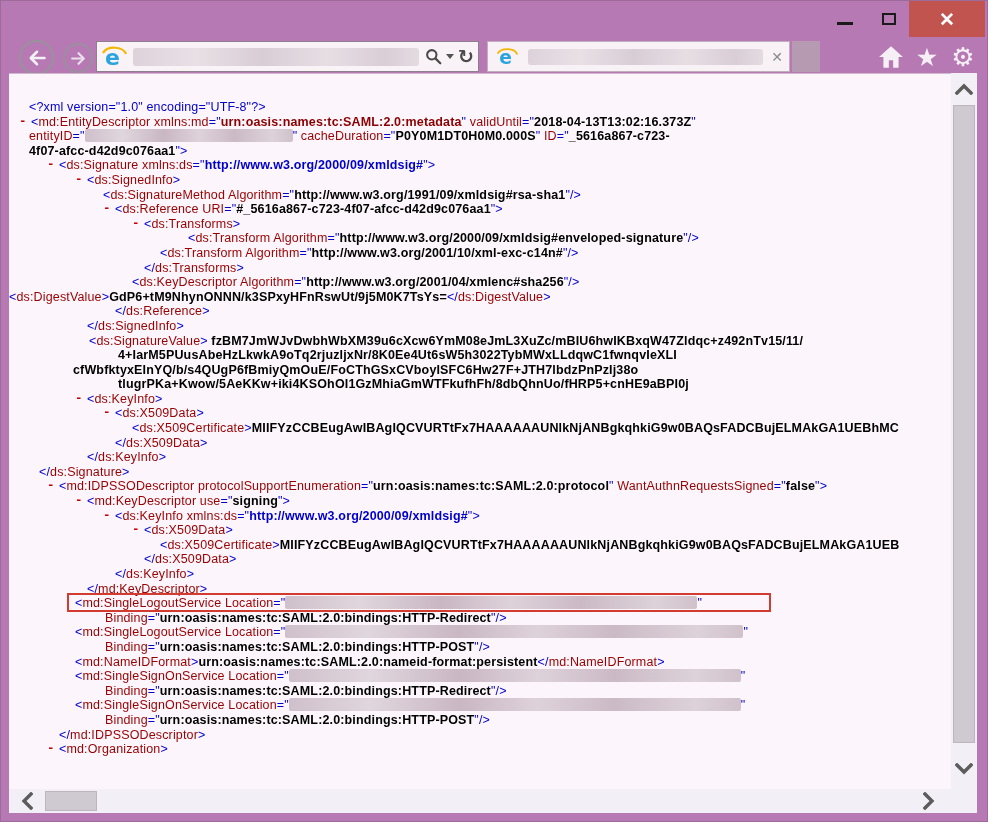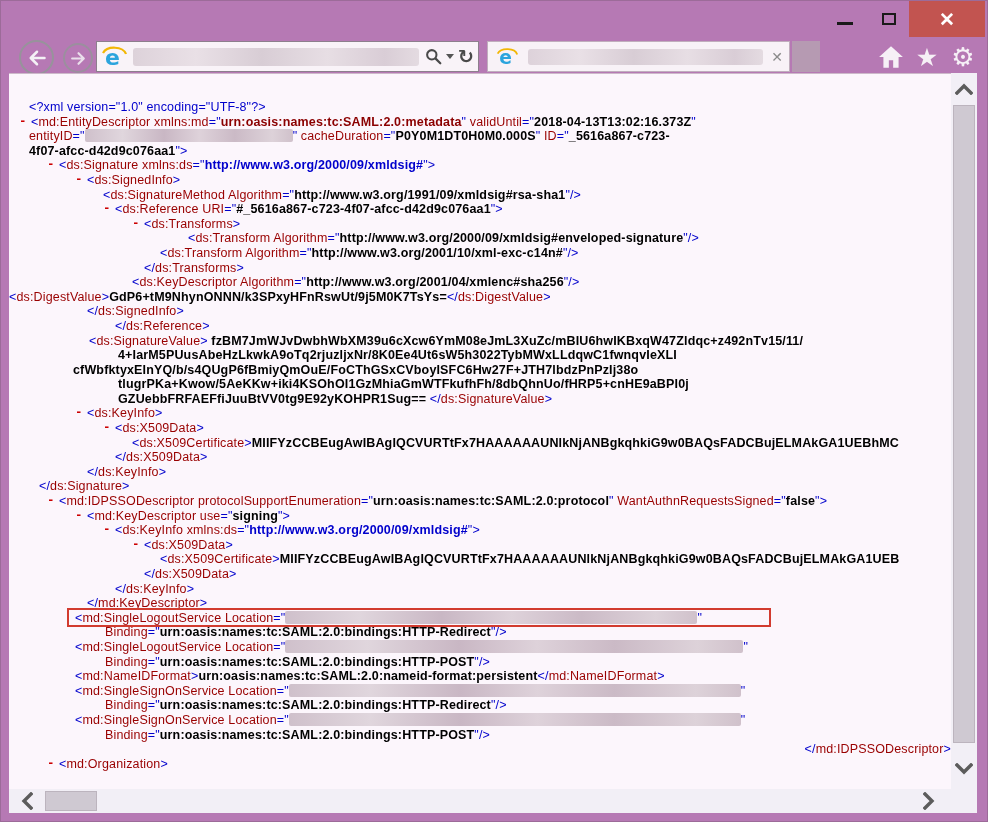--- a/index.html
+++ b/index.html
@@ -139,27 +139,26 @@
         <div class="xline" style="padding-left: 50px;"><span class="dash" style="left: 38px;">-</span><span class="c-m">&lt;</span><span class="c-t">ds:Signature</span><span class="c-t"> xmlns:ds</span><span class="c-m">="</span><span class="c-nsb">http://www.w3.org/2000/09/xmldsig#</span><span class="c-m">"&gt;</span></div>
         <div class="xline" style="padding-left: 78px;"><span class="dash" style="left: 66px;">-</span><span class="c-m">&lt;</span><span class="c-t">ds:SignedInfo</span><span class="c-m">&gt;</span></div>
         <div class="xline" style="padding-left: 94px;"><span class="c-m">&lt;</span><span class="c-t">ds:SignatureMethod</span><span class="c-t"> Algorithm</span><span class="c-m">="</span><span class="c-v">http://www.w3.org/1991/09/xmldsig#rsa-sha1</span><span class="c-m">"/&gt;</span></div>
         <div class="xline" style="padding-left: 106px;"><span class="dash" style="left: 94px;">-</span><span class="c-m">&lt;</span><span class="c-t">ds:Reference</span><span class="c-t"> URI</span><span class="c-m">="</span><span class="c-v">#_5616a867-c723-4f07-afcc-d42d9c076aa1</span><span class="c-m">"&gt;</span></div>
         <div class="xline" style="padding-left: 135px;"><span class="dash" style="left: 123px;">-</span><span class="c-m">&lt;</span><span class="c-t">ds:Transforms</span><span class="c-m">&gt;</span></div>
         <div class="xline" style="padding-left: 151px; margin-left: 28px;"><span class="c-m">&lt;</span><span class="c-t">ds:Transform</span><span class="c-t"> Algorithm</span><span class="c-m">="</span><span class="c-v">http://www.w3.org/2000/09/xmldsig#enveloped-signature</span><span class="c-m">"/&gt;</span></div>
         <div class="xline" style="padding-left: 151px;"><span class="c-m">&lt;</span><span class="c-t">ds:Transform</span><span class="c-t"> Algorithm</span><span class="c-m">="</span><span class="c-v">http://www.w3.org/2001/10/xml-exc-c14n#</span><span class="c-m">"/&gt;</span></div>
         <div class="xline" style="padding-left: 135px;"><span class="c-m">&lt;/</span><span class="c-t">ds:Transforms</span><span class="c-m">&gt;</span></div>
         <div class="xline" style="padding-left: 123px;"><span class="c-m">&lt;</span><span class="c-t">ds:KeyDescriptor</span><span class="c-t"> Algorithm</span><span class="c-m">="</span><span class="c-v">http://www.w3.org/2001/04/xmlenc#sha256</span><span class="c-m">"/&gt;</span></div>
         <div class="xline" style=""><span class="c-m">&lt;</span><span class="c-t">ds:DigestValue</span><span class="c-m">&gt;</span><span class="c-v">GdP6+tM9NhynONNN/k3SPxyHFnRswUt/9j5M0K7TsYs=</span><span class="c-m">&lt;/</span><span class="c-t">ds:DigestValue</span><span class="c-m">&gt;</span></div>
+        <div class="xline" style="padding-left: 106px;"><span class="c-m">&lt;/</span><span class="c-t">ds:Reference</span><span class="c-m">&gt;</span></div>
         <div class="xline" style="padding-left: 78px;"><span class="c-m">&lt;/</span><span class="c-t">ds:SignedInfo</span><span class="c-m">&gt;</span></div>
-        <div class="xline" style="padding-left: 106px;"><span class="c-m">&lt;/</span><span class="c-t">ds:Reference</span><span class="c-m">&gt;</span></div>
         <div class="xline" style="padding-left: 80px;"><span class="c-m">&lt;</span><span class="c-t">ds:SignatureValue</span><span class="c-m">&gt; </span><span class="c-v">fzBM7JmWJvDwbhWbXM39u6cXcw6YmM08eJmL3XuZc/mBIU6hwIKBxqW47Zldqc+z492nTv15/11/</span></div>
         <div class="xline" style="padding-left: 109px;"><span class="c-v">4+IarM5PUusAbeHzLkwkA9oTq2rjuzljxNr/8K0Ee4Ut6sW5h3022TybMWxLLdqwC1fwnqvIeXLI</span></div>
         <div class="xline" style="padding-left: 64px;"><span class="c-v">cfWbfktyxEInYQ/b/s4QUgP6fBmiyQmOuE/FoCThGSxCVboyISFC6Hw27F+JTH7lbdzPnPzIj38o</span></div>
         <div class="xline" style="padding-left: 109px;"><span class="c-v">tlugrPKa+Kwow/5AeKKw+iki4KSOhOI1GzMhiaGmWTFkufhFh/8dbQhnUo/fHRP5+cnHE9aBPI0j</span></div>
-        <div class="xline" style="padding-left: 109px;"><span class="c-v">GZUebbFRFAEFfiJuuBtVV0tg9E92yKOHPR1Sug==</span><span class="c-m"> &lt;/</span><span class="c-t">ds:SignatureValue</span><span class="c-m">&gt;</span></div>
         <div class="xline" style="padding-left: 78px;"><span class="dash" style="left: 66px;">-</span><span class="c-m">&lt;</span><span class="c-t">ds:KeyInfo</span><span class="c-m">&gt;</span></div>
         <div class="xline" style="padding-left: 106px;"><span class="dash" style="left: 94px;">-</span><span class="c-m">&lt;</span><span class="c-t">ds:X509Data</span><span class="c-m">&gt;</span></div>
         <div class="xline" style="padding-left: 123px;"><span class="c-m">&lt;</span><span class="c-t">ds:X509Certificate</span><span class="c-m">&gt;</span><span class="c-v">MIIFYzCCBEugAwIBAgIQCVURTtFx7HAAAAAAUNlkNjANBgkqhkiG9w0BAQsFADCBujELMAkGA1UEBhMC</span></div>
         <div class="xline" style="padding-left: 106px;"><span class="c-m">&lt;/</span><span class="c-t">ds:X509Data</span><span class="c-m">&gt;</span></div>
         <div class="xline" style="padding-left: 78px;"><span class="c-m">&lt;/</span><span class="c-t">ds:KeyInfo</span><span class="c-m">&gt;</span></div>
         <div class="xline" style="padding-left: 30px;"><span class="c-m">&lt;/</span><span class="c-t">ds:Signature</span><span class="c-m">&gt;</span></div>
         <div class="xline" style="padding-left: 50px;"><span class="dash" style="left: 38px;">-</span><span class="c-m">&lt;</span><span class="c-t">md:IDPSSODescriptor</span><span class="c-t"> protocolSupportEnumeration</span><span class="c-m">="</span><span class="c-v">urn:oasis:names:tc:SAML:2.0:protocol</span><span class="c-m">" </span><span class="c-t">WantAuthnRequestsSigned</span><span class="c-m">="</span><span class="c-v">false</span><span class="c-m">"&gt;</span></div>
         <div class="xline" style="padding-left: 78px;"><span class="dash" style="left: 66px;">-</span><span class="c-m">&lt;</span><span class="c-t">md:KeyDescriptor</span><span class="c-t"> use</span><span class="c-m">="</span><span class="c-v">signing</span><span class="c-m">"&gt;</span></div>
         <div class="xline" style="padding-left: 106px;"><span class="dash" style="left: 94px;">-</span><span class="c-m">&lt;</span><span class="c-t">ds:KeyInfo</span><span class="c-t"> xmlns:ds</span><span class="c-m">="</span><span class="c-nsb">http://www.w3.org/2000/09/xmldsig#</span><span class="c-m">"&gt;</span></div>
         <div class="xline" style="padding-left: 135px;"><span class="dash" style="left: 123px;">-</span><span class="c-m">&lt;</span><span class="c-t">ds:X509Data</span><span class="c-m">&gt;</span></div>
@@ -169,21 +168,21 @@
         <div class="xline" style="padding-left: 78px;"><span class="c-m">&lt;/</span><span class="c-t">md:KeyDescriptor</span><span class="c-m">&gt;</span></div>
         <div class="xline" style="padding-left: 66px;"><i class="hlbox" style="left: 58px; width: 704px;"></i><span class="c-m">&lt;</span><span class="c-t">md:SingleLogoutService</span><span class="c-t"> Location</span><span class="c-m">="</span><span class="redact" style="width: 412px;"></span><span class="c-m">"</span></div>
         <div class="xline" style="padding-left: 96px;"><span class="c-t">Binding</span><span class="c-m">="</span><span class="c-v">urn:oasis:names:tc:SAML:2.0:bindings:HTTP-Redirect</span><span class="c-m">"/&gt;</span></div>
         <div class="xline" style="padding-left: 66px;"><span class="c-m">&lt;</span><span class="c-t">md:SingleLogoutService</span><span class="c-t"> Location</span><span class="c-m">="</span><span class="redact" style="width: 458px;"></span><span class="c-m">"</span></div>
         <div class="xline" style="padding-left: 96px;"><span class="c-t">Binding</span><span class="c-m">="</span><span class="c-v">urn:oasis:names:tc:SAML:2.0:bindings:HTTP-POST</span><span class="c-m">"/&gt;</span></div>
         <div class="xline" style="padding-left: 66px;"><span class="c-m">&lt;</span><span class="c-t">md:NameIDFormat</span><span class="c-m">&gt;</span><span class="c-v">urn:oasis:names:tc:SAML:2.0:nameid-format:persistent</span><span class="c-m">&lt;/</span><span class="c-t">md:NameIDFormat</span><span class="c-m">&gt;</span></div>
         <div class="xline" style="padding-left: 66px;"><span class="c-m">&lt;</span><span class="c-t">md:SingleSignOnService</span><span class="c-t"> Location</span><span class="c-m">="</span><span class="redact" style="width: 452px;"></span><span class="c-m">"</span></div>
         <div class="xline" style="padding-left: 96px;"><span class="c-t">Binding</span><span class="c-m">="</span><span class="c-v">urn:oasis:names:tc:SAML:2.0:bindings:HTTP-Redirect</span><span class="c-m">"/&gt;</span></div>
         <div class="xline" style="padding-left: 66px;"><span class="c-m">&lt;</span><span class="c-t">md:SingleSignOnService</span><span class="c-t"> Location</span><span class="c-m">="</span><span class="redact" style="width: 452px;"></span><span class="c-m">"</span></div>
         <div class="xline" style="padding-left: 96px;"><span class="c-t">Binding</span><span class="c-m">="</span><span class="c-v">urn:oasis:names:tc:SAML:2.0:bindings:HTTP-POST</span><span class="c-m">"/&gt;</span></div>
-        <div class="xline" style="padding-left: 50px; text-align: right;"><span class="c-m">&lt;/</span><span class="c-t">md:IDPSSODescriptor</span><span class="c-m">&gt;</span></div>
+        <div class="xline" style="padding-left: 50px;"><span class="c-m">&lt;/</span><span class="c-t">md:IDPSSODescriptor</span><span class="c-m">&gt;</span></div>
         <div class="xline" style="padding-left: 50px;"><span class="dash" style="left: 38px;">-</span><span class="c-m">&lt;</span><span class="c-t">md:Organization</span><span class="c-m">&gt;</span></div>
       </div>
   </div>
 
   <div class="vscroll">
     <div class="chev" style="left:0;top:4px;width:26px;height:24px;">
       <svg width="18" height="12" viewBox="0 0 18 12">
           <path d="M2 10 L9 3 L16 10" fill="none" stroke="#5c5c5c" stroke-width="3.4" stroke-linecap="square"></path>
         </svg>
     </div>

